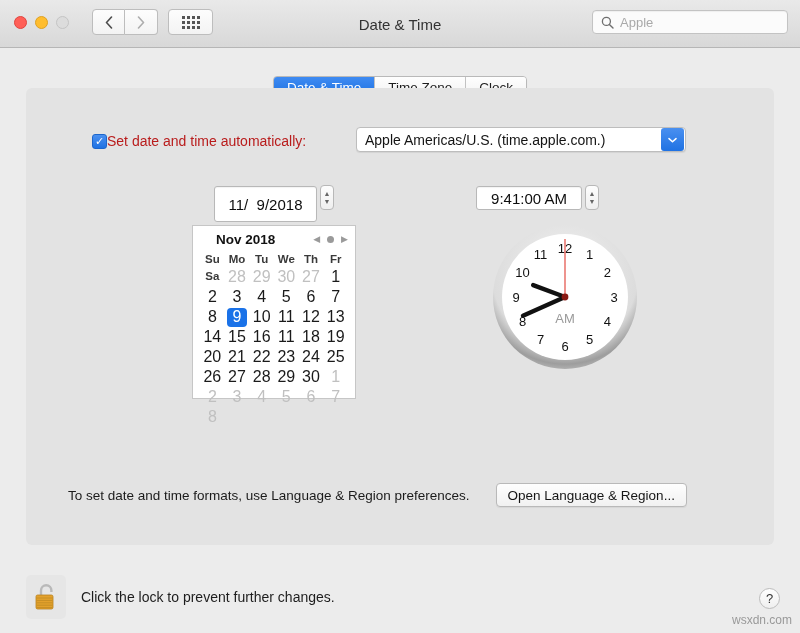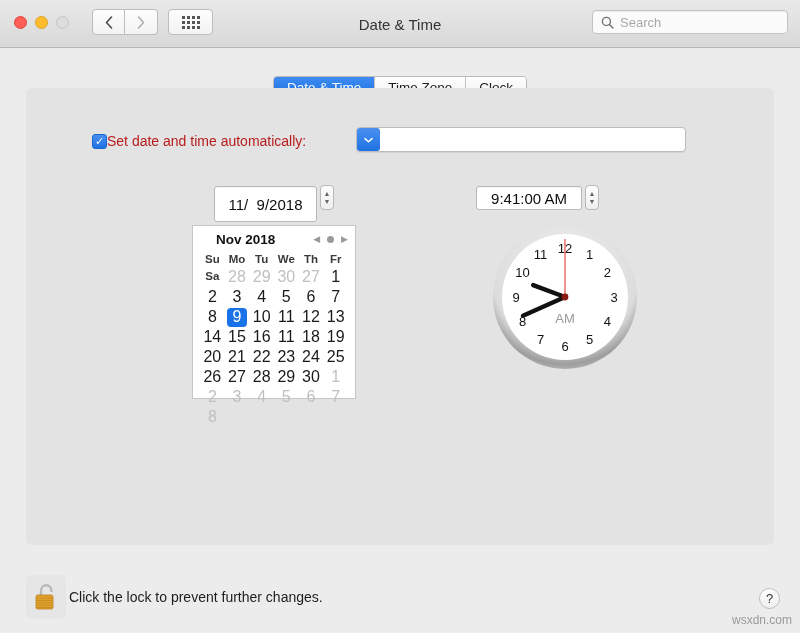--- a/index.html
+++ b/index.html
@@ -199,21 +199,21 @@
     box-shadow: 0 1px 1px rgba(0,0,0,.06);
   }
 
   
   .lockrow { position: absolute; left: 26px; top: 575px; display: flex; align-items: center; }
   .lockicon {
     width: 40px; height: 44px;
     display: flex; align-items: center; justify-content: center;
     background: #e6e6e6; border-radius: 5px;
   }
-  .locktext { font-size: 14px; color: #1d1d1d; margin-left: 3px; }
+  .locktext { font-size: 14px; color: #1d1d1d; margin-left: 15px; }
 
   .helpbtn {
     position: absolute; right: 20px; top: 588px;
     width: 21px; height: 21px; border-radius: 50%;
     background: linear-gradient(to bottom,#fefefe,#efefef);
     border: 1px solid #bcbcbc;
     display: flex; align-items: center; justify-content: center;
     font-size: 13px; color: #333;
   }
   .watermark {
@@ -264,21 +264,21 @@
       </span>
     </div>
 
     <div class="wintitle">Date &amp; Time</div>
 
     <div class="searchbox">
       <svg width="13" height="13" viewBox="0 0 13 13">
         <circle cx="5.4" cy="5.4" r="4" fill="none" stroke="#6e6e6e" stroke-width="1.3"></circle>
         <line x1="8.4" y1="8.4" x2="12" y2="12" stroke="#6e6e6e" stroke-width="1.4" stroke-linecap="round"></line>
       </svg>
-      <span class="placeholder">Search</span>
+      <span class="placeholder">Apple</span>
     </div>
   </div>
 
   <div class="tabs">
     <div class="tabbar">
       <div class="tab active">Date &amp; Time</div>
       <div class="tab">Time Zone</div>
       <div class="tab">Clock</div>
     </div>
   </div>
@@ -286,20 +286,21 @@
   <div class="panel">
 
     <div class="autorow">
       <span class="checkbox">
         <span>✓</span>
       </span>
       <span class="autolabel">Set date and time automatically:</span>
     </div>
 
     <div class="popup">
+      <span class="val">Apple Americas/U.S. (time.apple.com.)</span>
       <span class="arrowbox">
         <svg width="9" height="6" viewBox="0 0 9 6">
           <polyline points="1,1.6 4.5,4.8 8,1.6" fill="none" stroke="#ffffff" stroke-width="1.5" stroke-linecap="round" stroke-linejoin="round"></polyline>
         </svg>
       </span>
     </div>
 
     <div class="field" id="date-field">11/  9/2018</div>
     <div class="stepper" id="date-stepper">
       <i>▲</i>
@@ -403,20 +404,24 @@
             <text x="49.50" y="36.16">11</text>
           </g>
         <text x="74" y="100" font-family="Liberation Sans, sans-serif" font-size="13" fill="#9a9a9a" text-anchor="middle">AM</text>
         <line id="hour-hand" x1="74" y1="74" x2="74" y2="40" stroke="#111111" stroke-width="4.4" stroke-linecap="round" transform="rotate(290.5 74 74)"></line>
         <line id="minute-hand" x1="74" y1="74" x2="74" y2="28" stroke="#111111" stroke-width="4.4" stroke-linecap="round" transform="rotate(246 74 74)"></line>
         <line id="second-hand" x1="74" y1="74" x2="74" y2="16" stroke="#e03b32" stroke-width="1.1" transform="rotate(0 74 74)"></line>
         <circle cx="74" cy="74" r="3.4" fill="#8a1a14"></circle>
       </svg>
     </div>
 
+    <div class="formatrow">
+      <span class="formattext">To set date and time formats, use Language &amp; Region preferences.</span>
+      <span class="pushbtn">Open Language &amp; Region...</span>
+    </div>
   </div>
 
   <div class="lockrow">
     <span class="lockicon">
       <svg width="26" height="32" viewBox="0 0 26 32">
         <path d="M8 14 V9.5 a5.2 5.2 0 0 1 10.4 0 V11" fill="none" stroke="#b9b9b9" stroke-width="2.4"></path>
         <rect x="3" y="14" width="17" height="14" rx="1.6" fill="#e3a12c"></rect>
         <rect x="3" y="14" width="17" height="14" rx="1.6" fill="none" stroke="#b7811f" stroke-width="0.8"></rect>
         <g stroke="#c68f25" stroke-width="1">
           <line x1="3.6" y1="17" x2="19.4" y2="17"></line>

